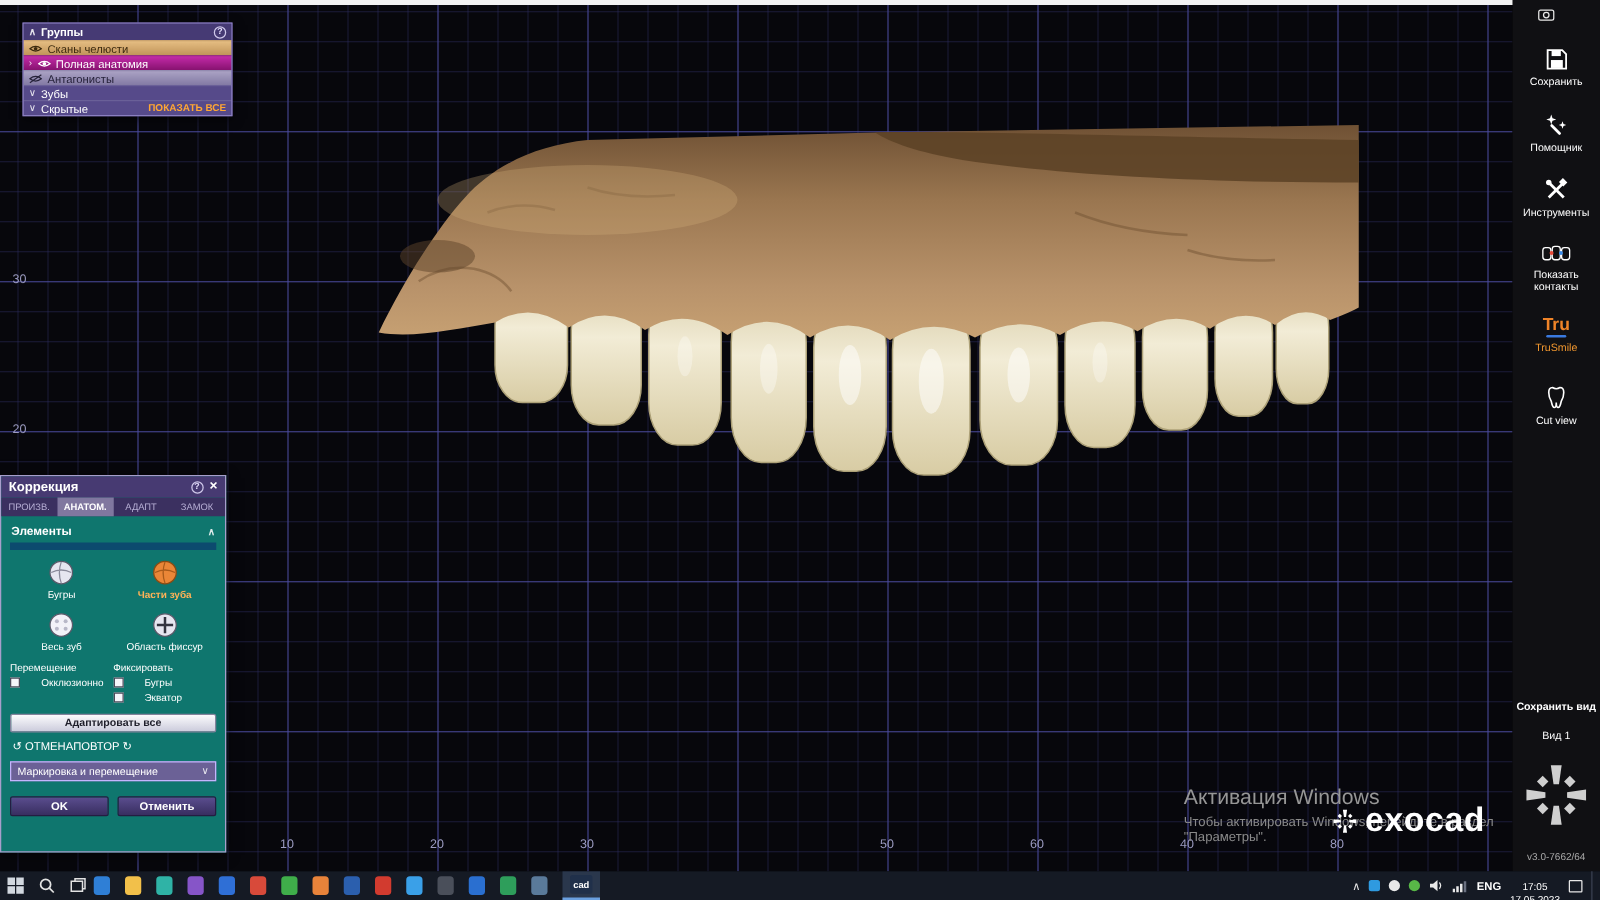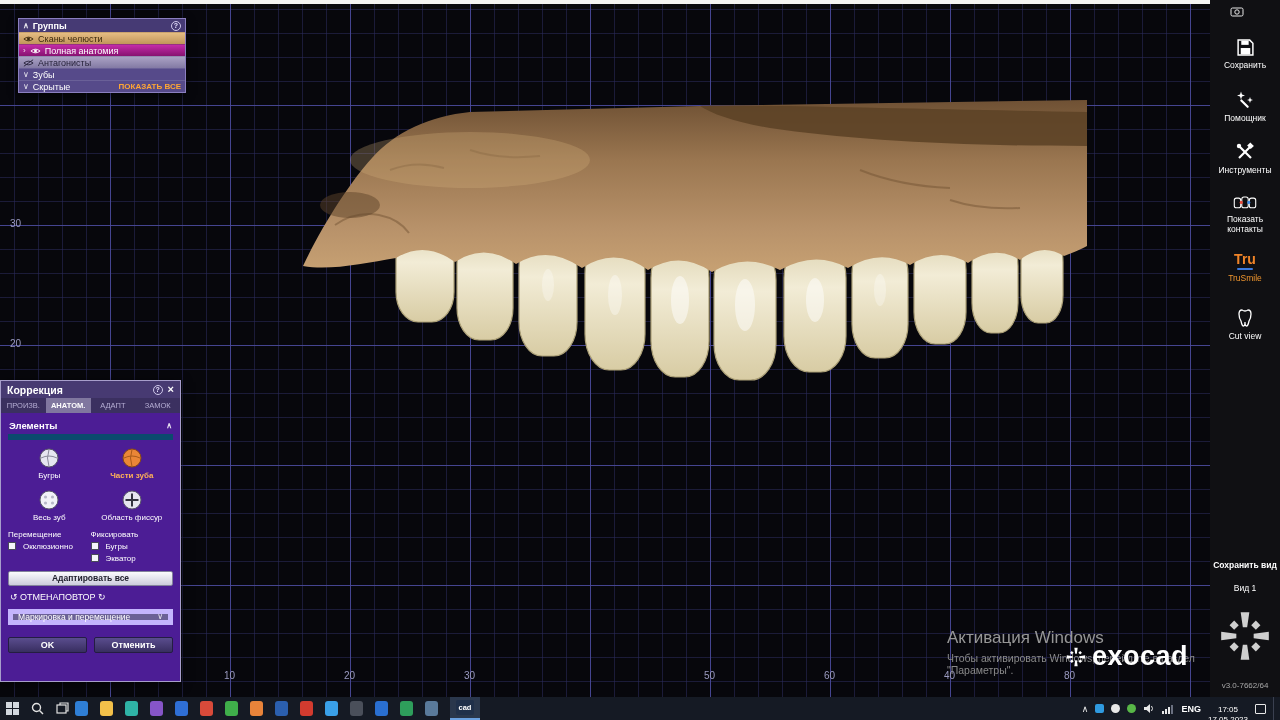--- a/index.html
+++ b/index.html
@@ -35,46 +35,46 @@
     font-size:7px;line-height:8px;text-align:center;color:#e8e2ff;}
   .g-row{height:12px;display:flex;align-items:center;gap:4px;padding:0 4px;border-top:1px solid rgba(255,255,255,.12);}
   .g-scans{background:linear-gradient(#e5bd82,#c1955a);color:#3c2a0e;}
   .g-anatomy{background:linear-gradient(#c42ba8,#871270);}
   .g-antag{background:linear-gradient(#aaa2c4,#837aa4);color:#26223a;}
   .g-caret{font-size:8px;opacity:.85;}
   .g-showall{margin-left:auto;color:#ffa733;font-weight:bold;font-size:8px;}
 
   
   .corr{position:absolute;left:0;top:380px;width:181px;height:302px;z-index:5;color:#fff;
-    background:#4c1d95;border:1px solid #a79ecb;box-shadow:0 2px 10px rgba(0,0,0,.6);}
+    background:#0f766e;border:1px solid #a79ecb;box-shadow:0 2px 10px rgba(0,0,0,.6);}
   .c-title{height:17px;background:#473a72;display:flex;align-items:center;gap:5px;padding:0 6px;
     font-size:10.5px;font-weight:bold;}
   .c-title .g-help{margin-left:auto;}
   .c-close{font-size:11px;line-height:11px;color:#fff;}
   .c-tabs{display:flex;height:15px;background:#3b3060;}
   .c-tab{flex:1;display:flex;align-items:center;justify-content:center;font-size:7.5px;color:#b6aed4;}
   .c-tab.active{background:#80779f;color:#fff;font-weight:bold;}
   .c-body{padding:6px 7px 0;}
   .c-sec{display:flex;align-items:center;font-size:9.5px;font-weight:bold;
     border-bottom:6px solid #0c4a6e;padding:1px 1px 3px;margin-bottom:7px;}
   .c-sec .g-caret{margin-left:auto;}
   .tool-grid{display:grid;grid-template-columns:1fr 1fr;row-gap:8px;text-align:center;margin-bottom:7px;}
   .tool{font-size:8px;line-height:1.1;}
   .tool svg{display:block;margin:0 auto 3px;}
   .tool.active{color:#ffb257;font-weight:bold;}
   .cols{display:flex;font-size:8px;}
   .col{flex:1;}
   .col-title{margin-bottom:3px;}
-  .cb-row{display:flex;align-items:center;gap:7px;margin-bottom:3px;}
+  .cb-row{display:flex;align-items:center;gap:17px;margin-bottom:3px;}
   .cb{width:8px;height:8px;background:#f5f5fa;border:1px solid #4a4a5a;flex:0 0 auto;}
   .adapt{display:block;width:100%;height:15px;margin:5px 0 4px;
     background:linear-gradient(#fbfbfd,#ccccdc);border:1px solid #83839c;border-radius:2px;
     font-size:8.5px;font-weight:bold;color:#1e1e2a;text-align:center;line-height:13px;}
   .undo-row{display:flex;justify-content:flex-start;font-size:9px;font-weight:normal;padding:2px 2px 7px;}
-  .marking{height:16px;background:#6b6196;border:5px solid #c4b5fd;display:flex;align-items:center;
+  .marking{height:16px;background:#6b6196;border:1px solid #c4b5fd;display:flex;align-items:center;
     padding:0 5px;font-size:8.5px;margin-bottom:12px;}
   .marking .g-caret{margin-left:auto;}
   .ok-row{display:flex;gap:7px;}
   .btn-dark{flex:1;height:16px;background:linear-gradient(#5a4d8e,#382e60);border:1px solid #241d42;
     border-radius:2px;color:#fff;font-size:9px;font-weight:bold;text-align:center;line-height:15px;}
 
   
   .sidebar{position:absolute;left:1210px;top:0;width:70px;height:697px;background:#101013;color:#fff;z-index:4;}
   .sb-item{position:absolute;left:0;width:70px;text-align:center;font-size:8.5px;line-height:1.2;}
   .sb-item svg{display:block;margin:0 auto 3px;}

